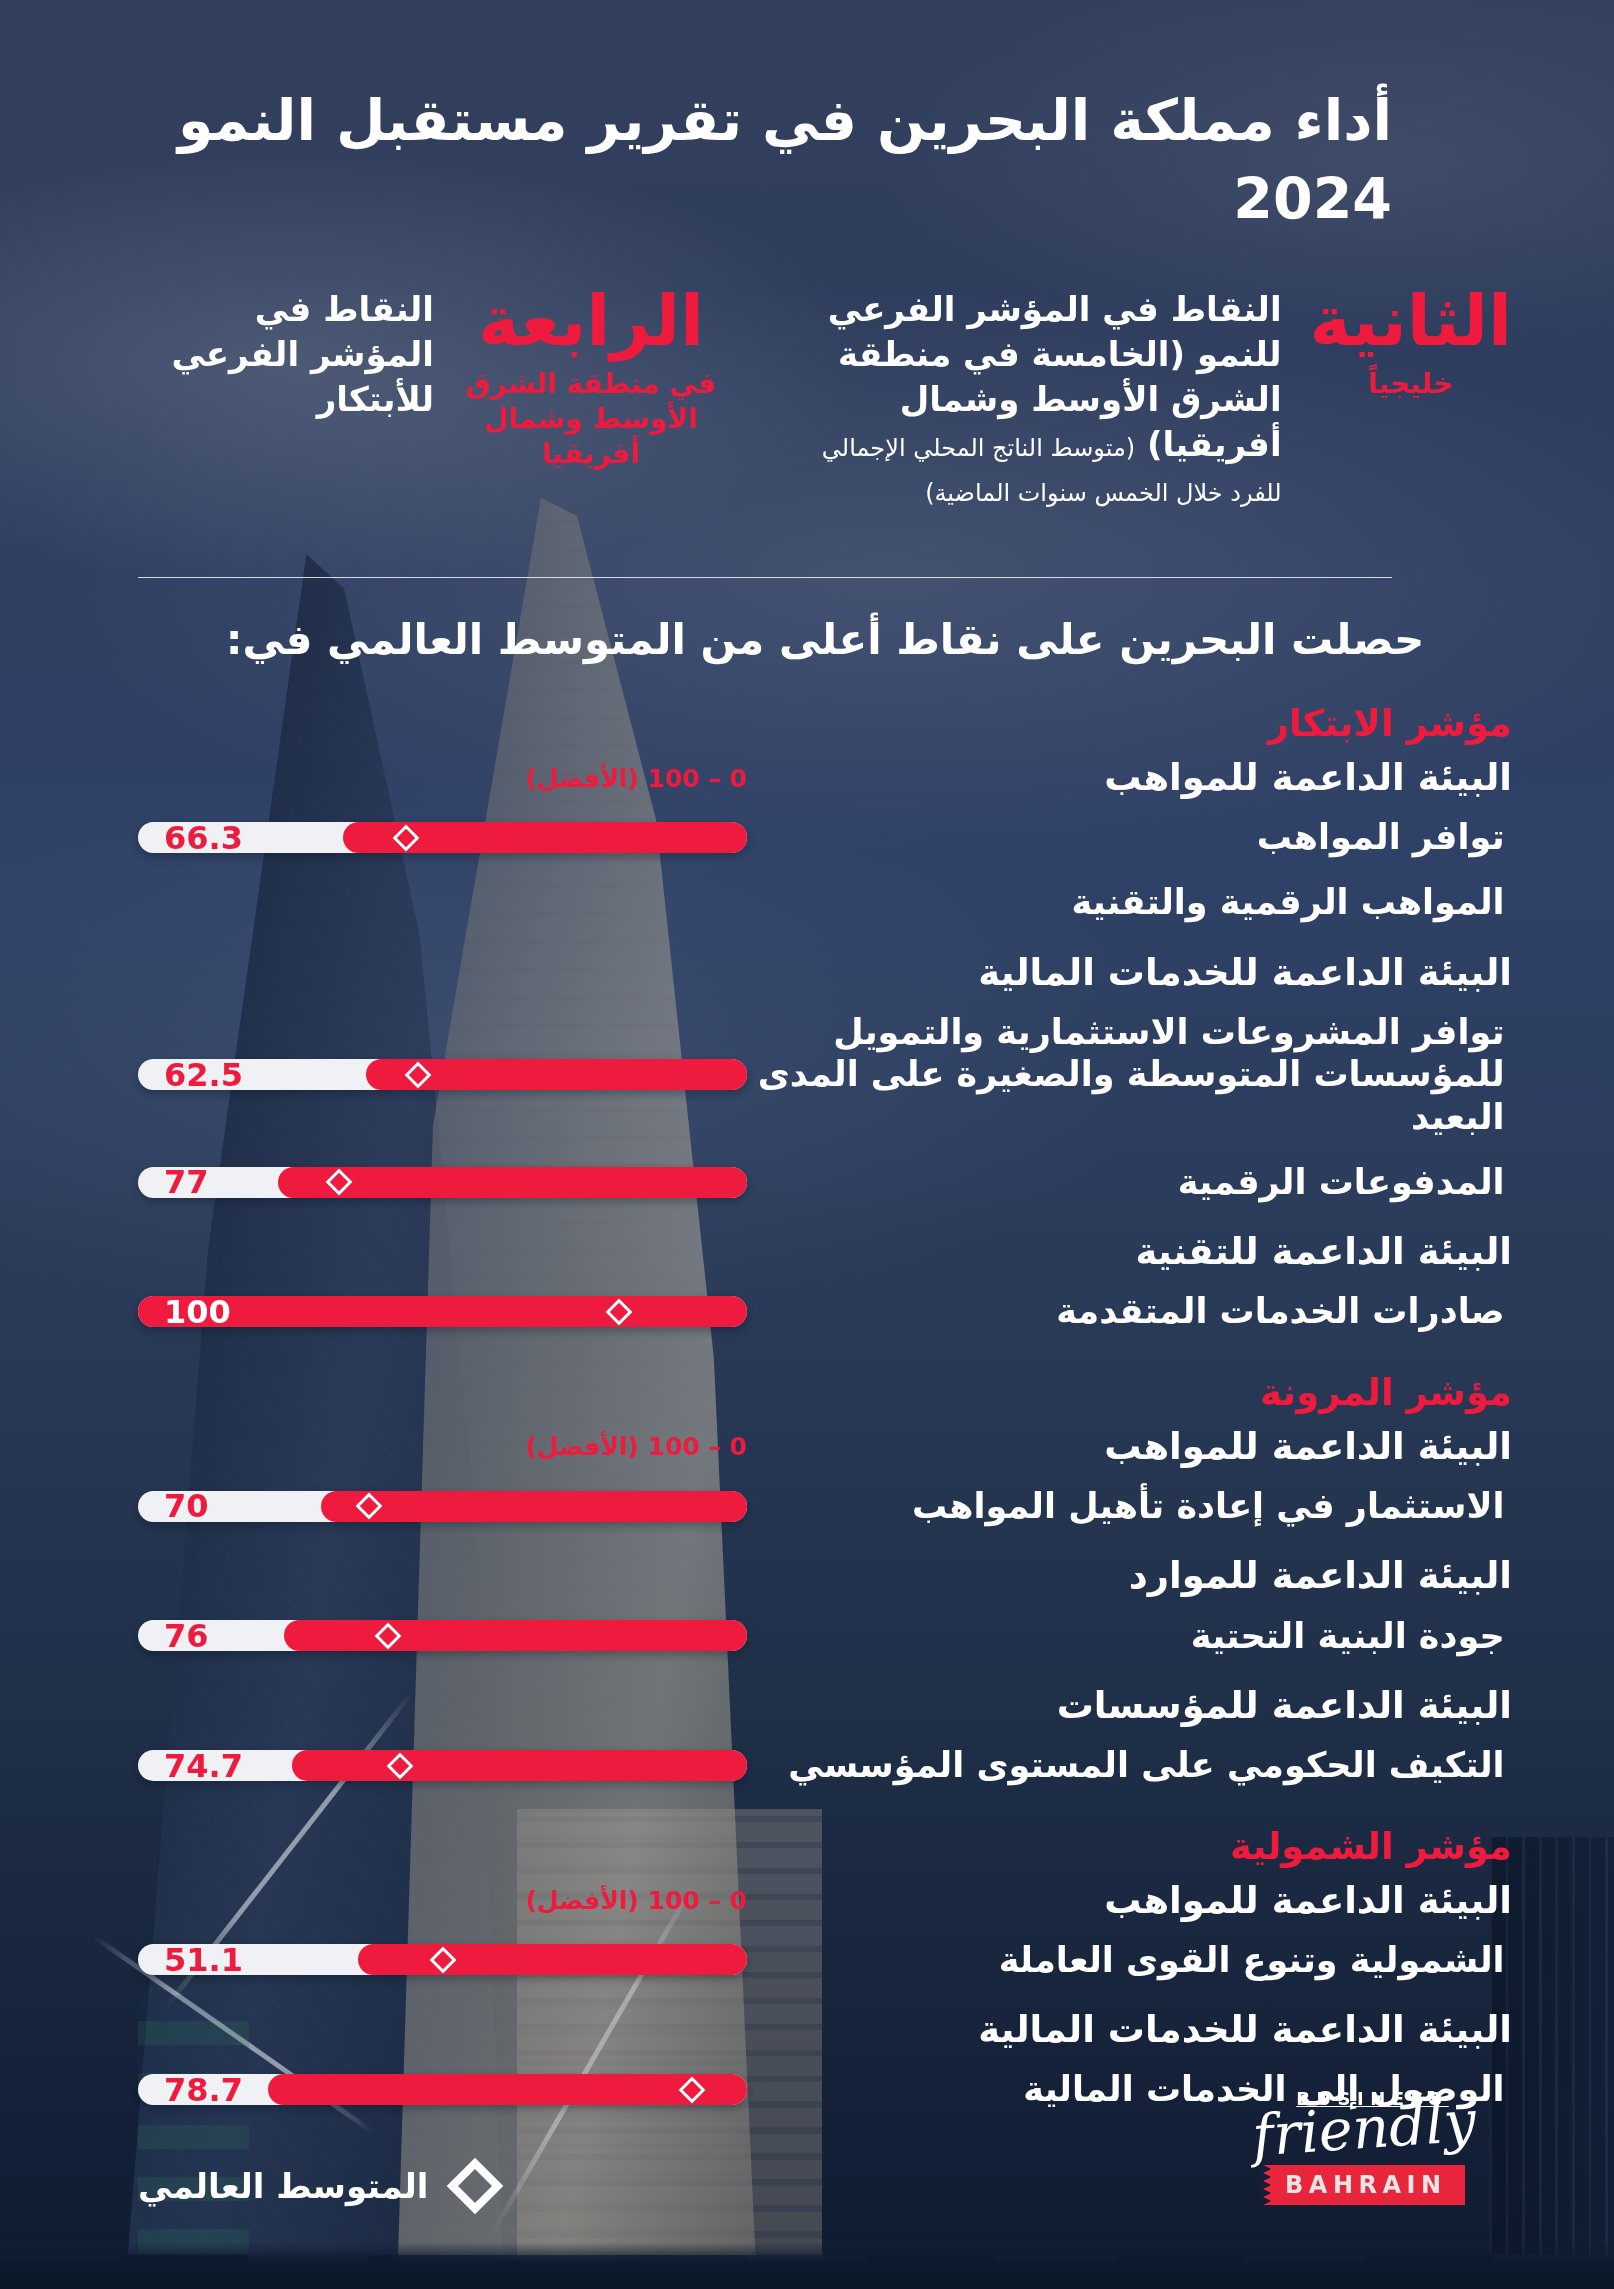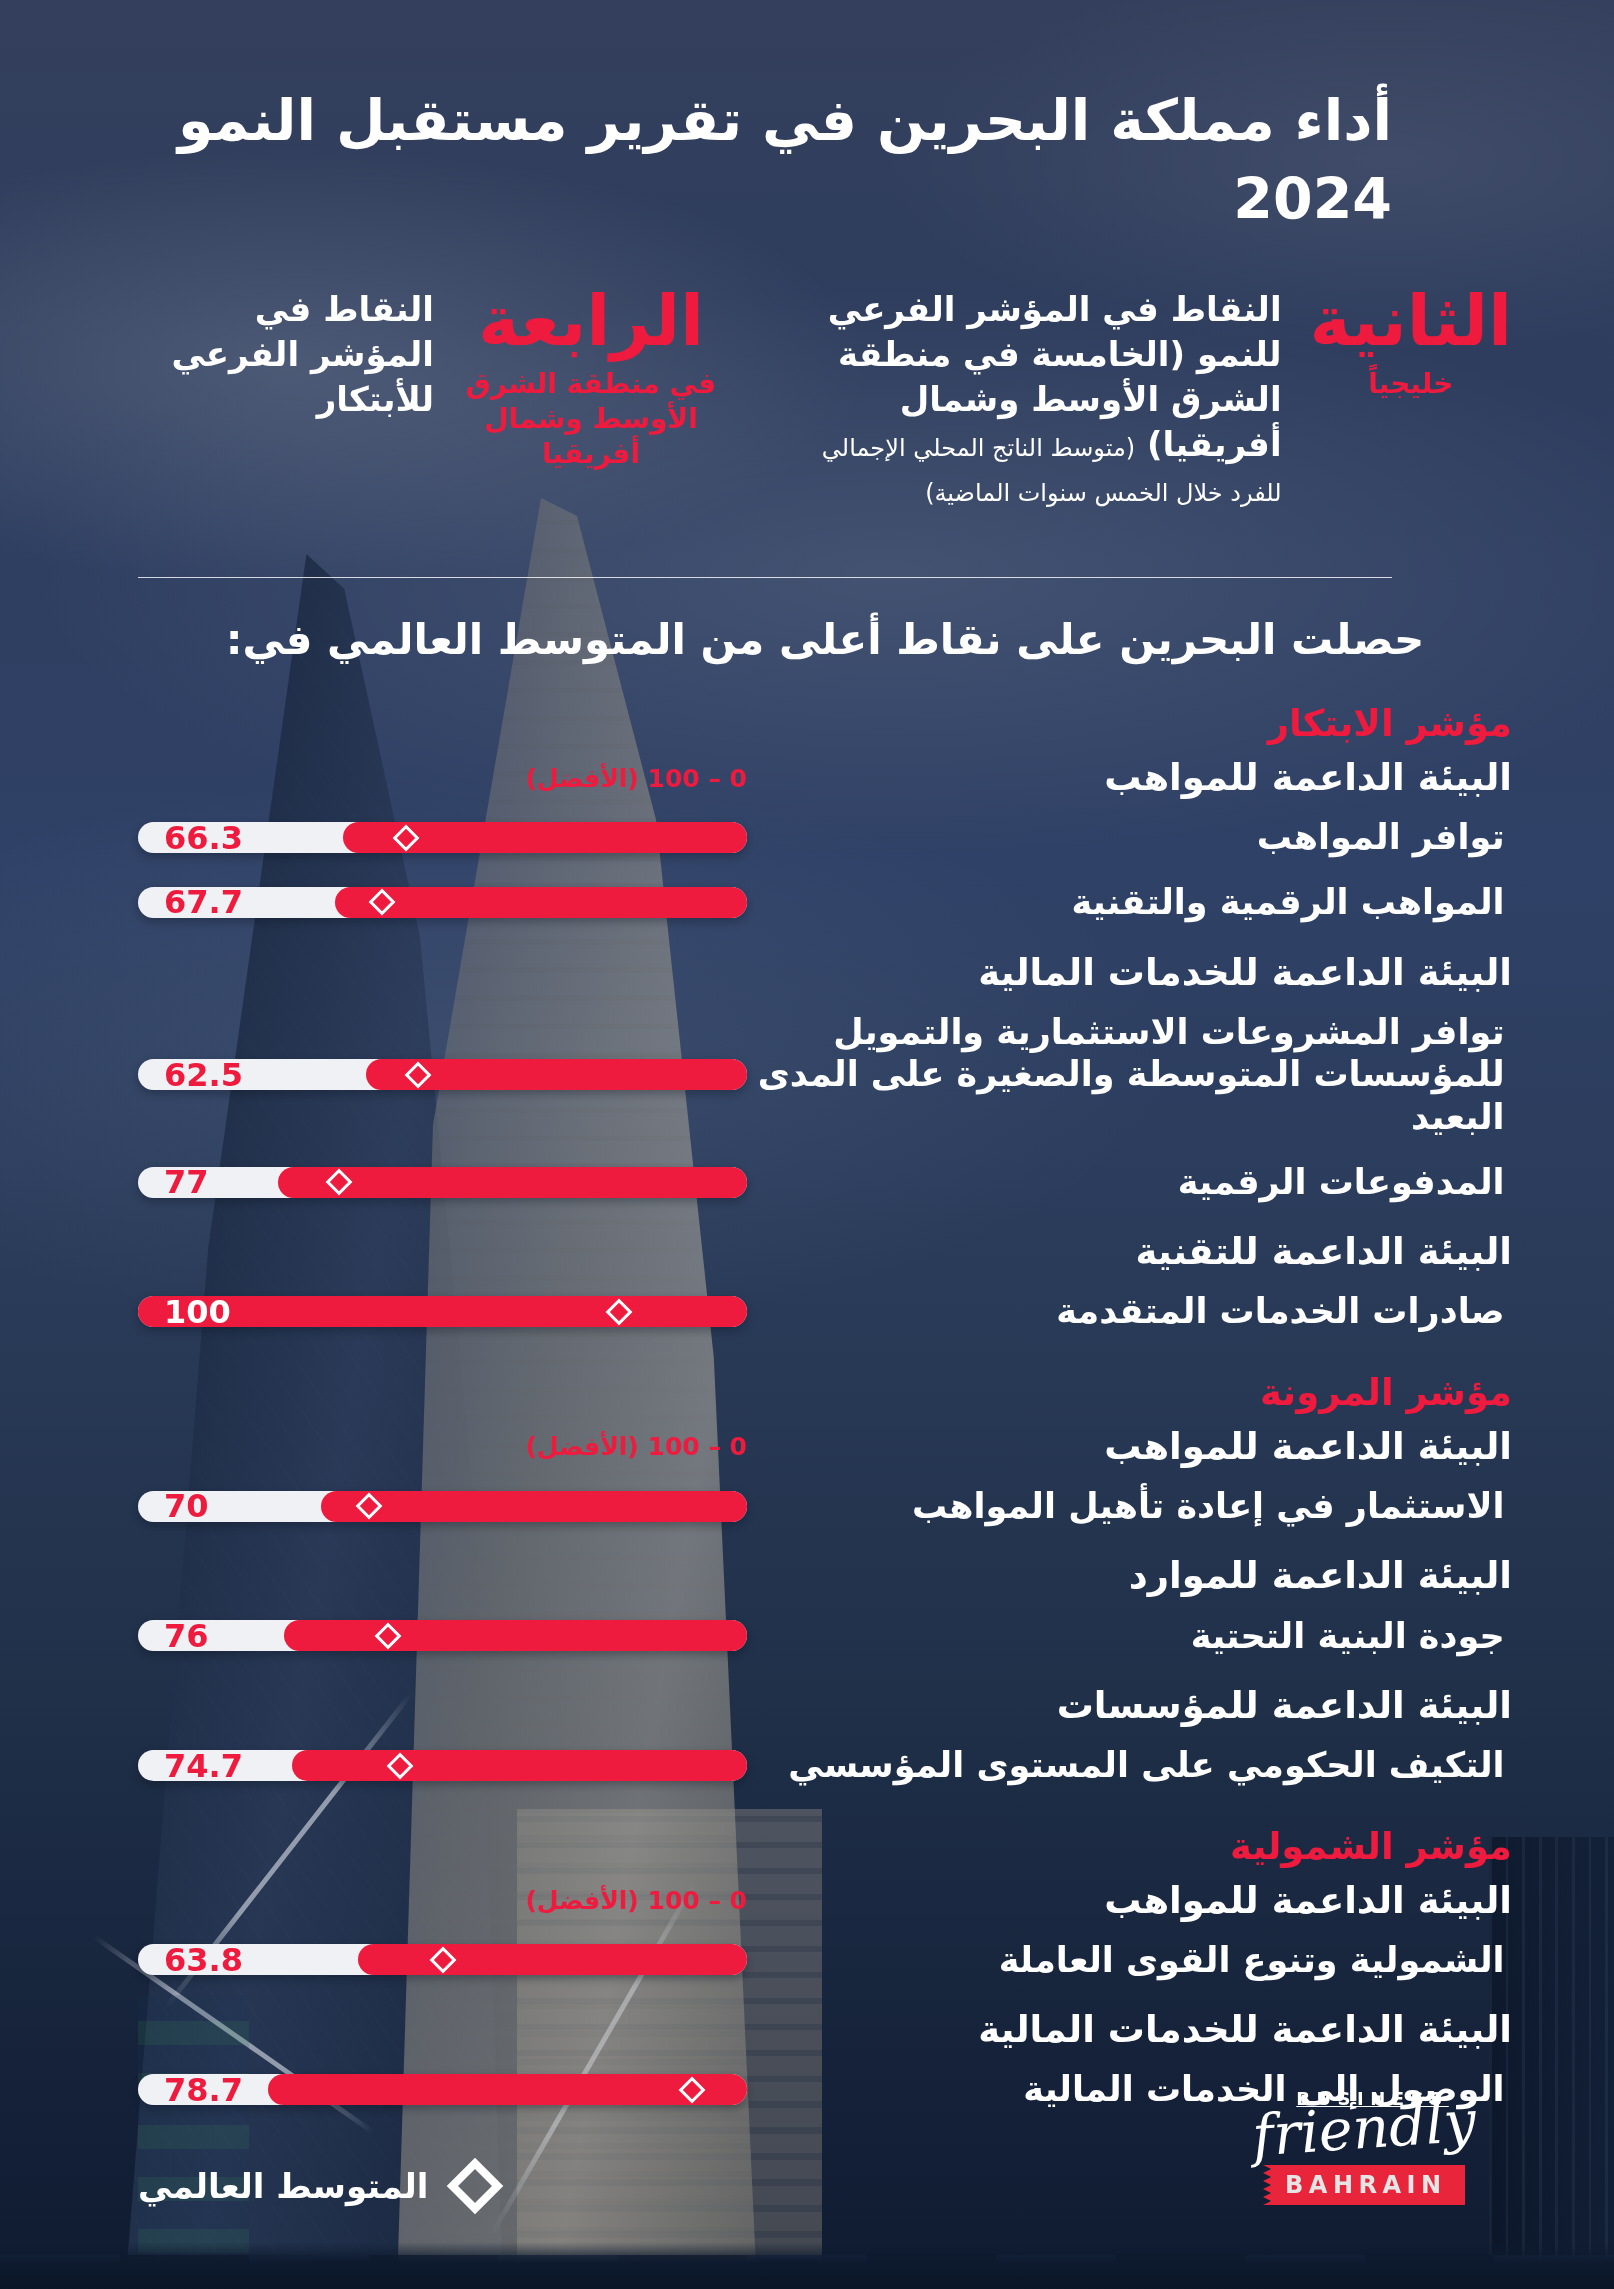--- a/index.html
+++ b/index.html
@@ -140,25 +140,20 @@
           <div class="bar-row">
             <div class="bar-label">توافر المواهب</div>
             <div class="bar">
               <div class="bar-fill" style="width: 66.3%;"></div>
               <div class="bar-marker" style="right: 56%;"></div>
               <div class="bar-value">66.3</div>
             </div>
           </div>
           <div class="bar-row">
             <div class="bar-label">المواهب الرقمية والتقنية</div>
-            <div class="bar">
-              <div class="bar-fill" style="width: 67.7%;"></div>
-              <div class="bar-marker" style="right: 60%;"></div>
-              <div class="bar-value">67.7</div>
-            </div>
           </div>
           <div class="grp-row">
             <div class="grp-heading">البيئة الداعمة للخدمات المالية</div>
           </div>
           <div class="bar-row">
             <div class="bar-label">توافر المشروعات الاستثمارية والتمويل للمؤسسات المتوسطة والصغيرة على المدى البعيد</div>
             <div class="bar">
               <div class="bar-fill" style="width: 62.5%;"></div>
               <div class="bar-marker" style="right: 54%;"></div>
               <div class="bar-value">62.5</div>
@@ -225,21 +220,21 @@
           <div class="idx-heading">مؤشر الشمولية</div>
           <div class="grp-row">
             <div class="grp-heading">البيئة الداعمة للمواهب</div>
             <div class="scale-label">0 – 100 (الأفضل)</div>
           </div>
           <div class="bar-row">
             <div class="bar-label">الشمولية وتنوع القوى العاملة</div>
             <div class="bar">
               <div class="bar-fill" style="width: 63.8%;"></div>
               <div class="bar-marker" style="right: 50%;"></div>
-              <div class="bar-value">63.8</div>
+              <div class="bar-value">51.1</div>
             </div>
           </div>
           <div class="grp-row">
             <div class="grp-heading">البيئة الداعمة للخدمات المالية</div>
           </div>
           <div class="bar-row">
             <div class="bar-label">الوصول إلى الخدمات المالية</div>
             <div class="bar">
               <div class="bar-fill" style="width: 78.7%;"></div>
               <div class="bar-marker" style="right: 9%;"></div>

